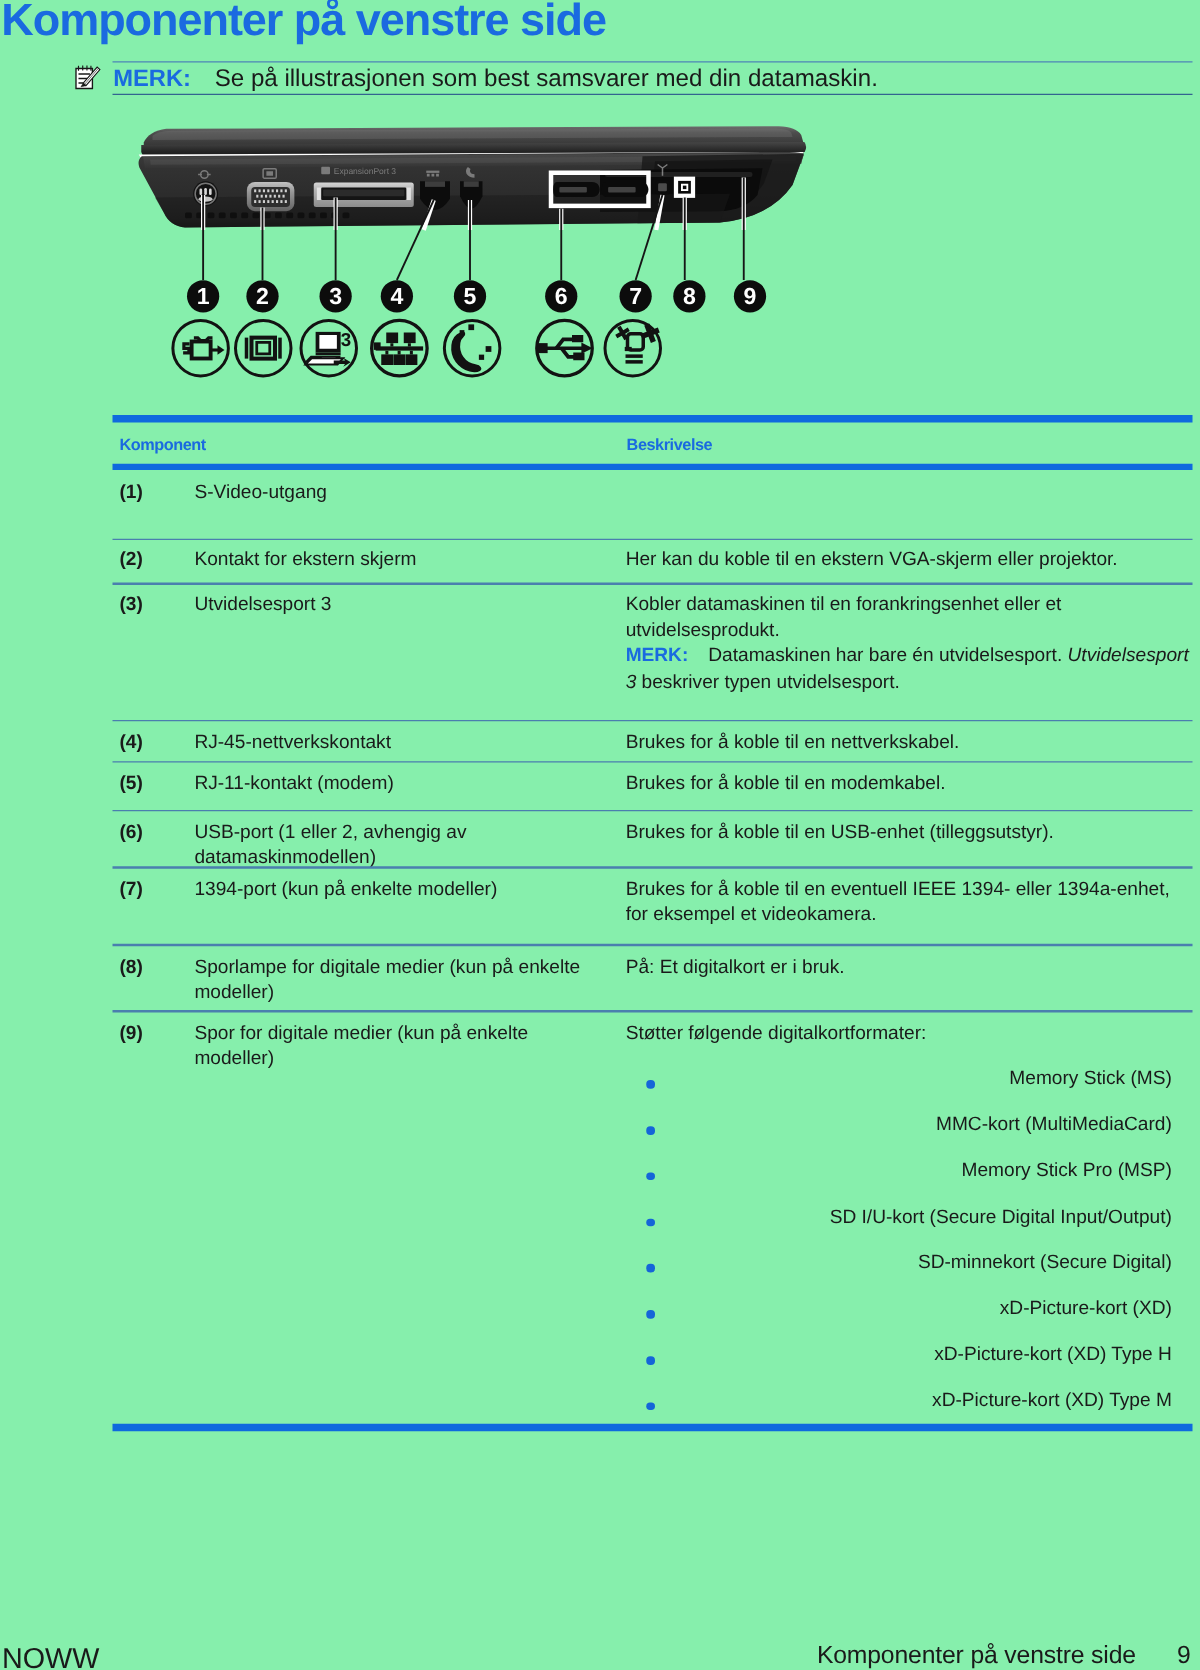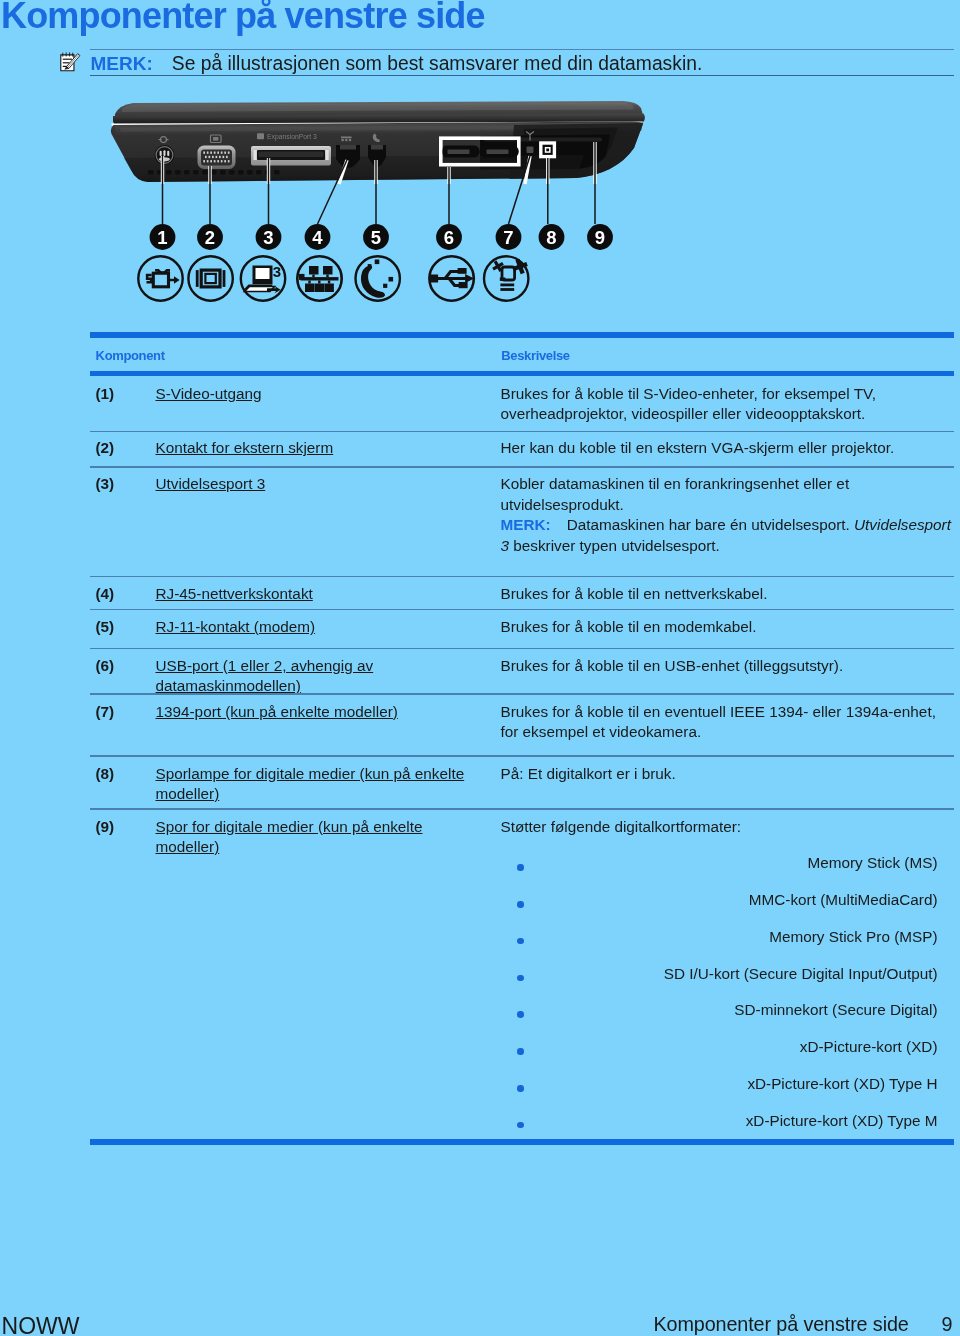--- a/index.html
+++ b/index.html
@@ -1,18 +1,18 @@
 <!DOCTYPE html>
 <html><head>
 <meta charset="utf-8">
 <style>
   html,body{margin:0;padding:0;background:#fff;}
   body{width:960px;height:1336px;font-family:"Liberation Sans",sans-serif;color:#1a1a1a;
        -webkit-font-smoothing:antialiased;}
-  .page{position:relative;width:960px;height:1336px;overflow:hidden;background:#7dd3fc;}
+  .page{position:relative;width:960px;height:1336px;overflow:hidden;background:#86efac;}
 
   
   .page-title{position:absolute;left:1px;top:-5px;font-size:36px;font-weight:bold;
     color:#1a6ae0;letter-spacing:-0.83px;line-height:42px;white-space:nowrap;}
 
   
   .note-block{position:absolute;left:62px;top:44px;width:892px;height:34px;}
   .note-icon{position:absolute;left:-2px;top:8px;}
   .note-box{position:absolute;left:27.5px;top:4.5px;width:864px;height:27.5px;
     border-top:1.5px solid #4d86b6;border-bottom:1.5px solid #33648f;box-sizing:border-box;}
@@ -29,21 +29,21 @@
   .rule-top{position:absolute;left:0;top:332px;width:864px;height:6px;background:#0f6ade;}
   .rule-hdr{position:absolute;left:0;top:371.2px;width:864px;height:4.6px;background:#0f6ade;}
   .rule-bottom{position:absolute;left:0;top:1138.8px;width:864px;height:6.2px;background:#0f6ade;}
   .sep{position:absolute;left:0;width:864px;height:1.5px;background:#4a7fae;}
   .hdr-row{position:absolute;left:0;top:332px;width:864px;display:flex;font-size:13px;
     font-weight:bold;color:#1a6ae0;height:39.2px;align-items:center;padding-top:7px;box-sizing:border-box;letter-spacing:-0.35px;}
   .hdr-c1{width:411.8px;flex:none;padding-left:6.1px;box-sizing:border-box;}
   .hdr-c2{flex:none;}
   .row{position:absolute;left:0;width:864px;display:flex;font-size:15.3px;line-height:20.5px;}
   .cnum{width:66px;flex:none;padding-left:6px;box-sizing:border-box;font-weight:bold;}
-  .ccomp{width:345px;flex:none;padding-right:16px;box-sizing:border-box;text-decoration:underline;}
+  .ccomp{width:345px;flex:none;padding-right:16px;box-sizing:border-box;}
   .cdesc{width:453px;flex:none;box-sizing:border-box;}
   .inline-note{}
   .inote-label{color:#1a6ae0;font-weight:bold;}
   .inote-gap{display:inline-block;width:16px;}
   .inote-em{font-style:italic;}
   .bullets{list-style:none;margin:16px;padding:0;text-align:right;}
   .bullets li{position:relative;padding-left:36px;margin-top:16.3px;}
   .bullets li::before{content:"";position:absolute;left:0.5px;top:11px;width:6.5px;height:6.5px;
     border-radius:50%;background:#1565d8;}
   .r1{top:383.5px;} .r2{top:438px;} .r3{top:474px;}
@@ -402,21 +402,20 @@
     <div class="rule-top"></div>
     <div class="hdr-row">
       <div class="hdr-c1">Komponent</div>
       <div class="hdr-c2">Beskrivelse</div>
     </div>
     <div class="rule-hdr"></div>
 
     <div class="row r1">
       <div class="cnum">(1)</div>
       <div class="ccomp">S-Video-utgang</div>
-      <div class="cdesc">Brukes for å koble til S-Video-enheter, for eksempel TV, overheadprojektor, videospiller eller videoopptakskort.</div>
     </div>
     <div class="sep s1"></div>
 
     <div class="row r2">
       <div class="cnum">(2)</div>
       <div class="ccomp">Kontakt for ekstern skjerm</div>
       <div class="cdesc">Her kan du koble til en ekstern VGA-skjerm eller projektor.</div>
     </div>
     <div class="sep s2"></div>
 

